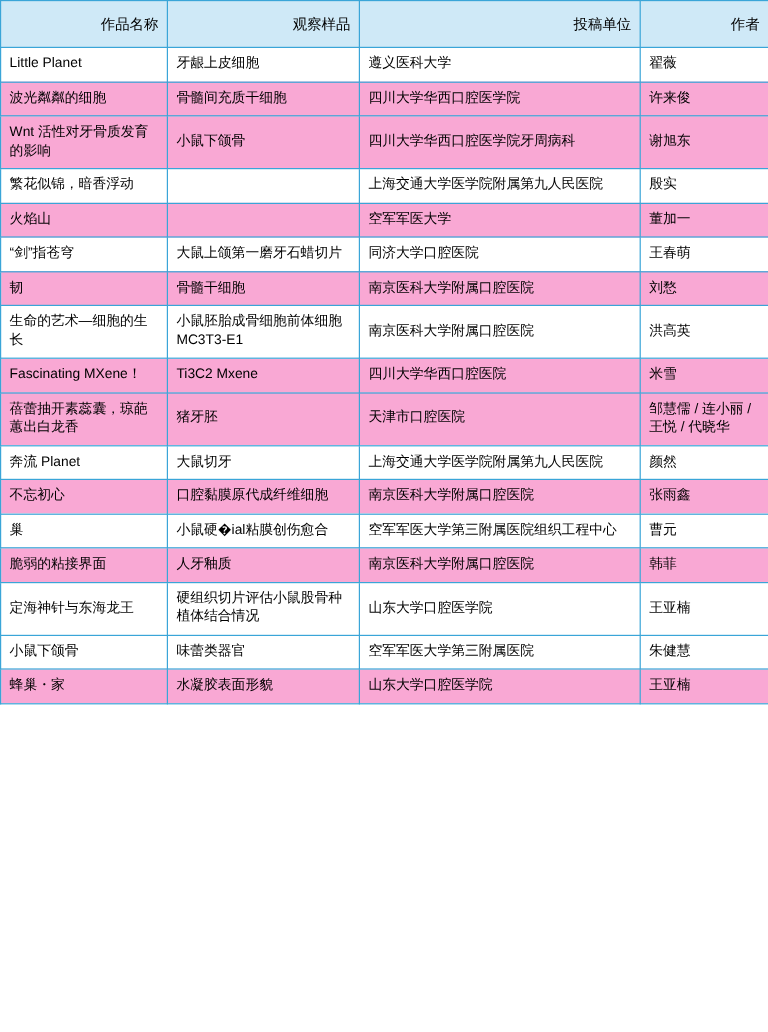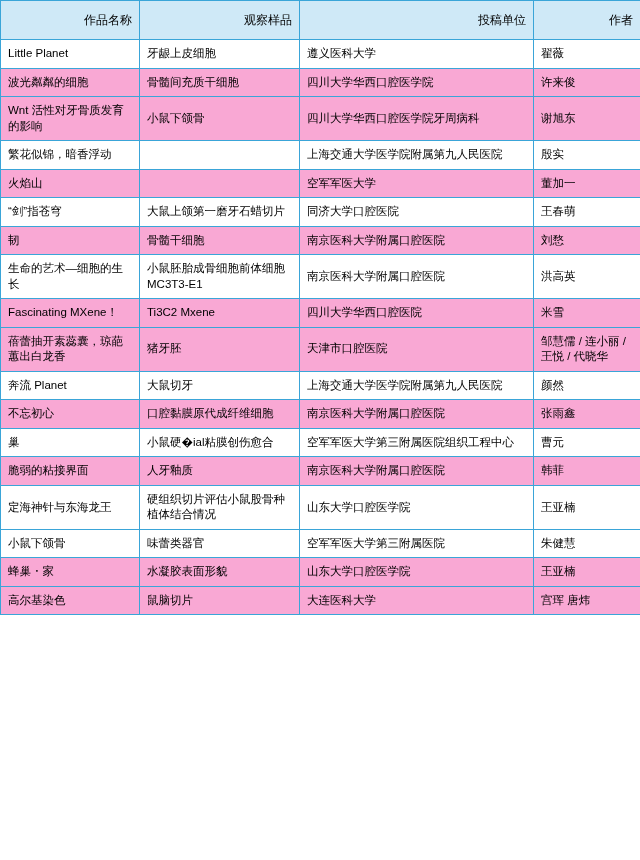--- a/index.html
+++ b/index.html
@@ -300,28 +300,14 @@
         <td>
           <span class="cell-text">水凝胶表面形貌</span>
         </td>
         <td>
           <span class="cell-text">山东大学口腔医学院</span>
         </td>
         <td>
           <span class="cell-text">王亚楠</span>
         </td>
       </tr>
-      <tr class="band-tint">
-        <td>
-          <span class="cell-text">高尔基染色</span>
-        </td>
-        <td>
-          <span class="cell-text">鼠脑切片</span>
-        </td>
-        <td>
-          <span class="cell-text">大连医科大学</span>
-        </td>
-        <td>
-          <span class="cell-text">宫珲 唐炜</span>
-        </td>
-      </tr>
     </tbody>
 </table>
 
 </body></html>

